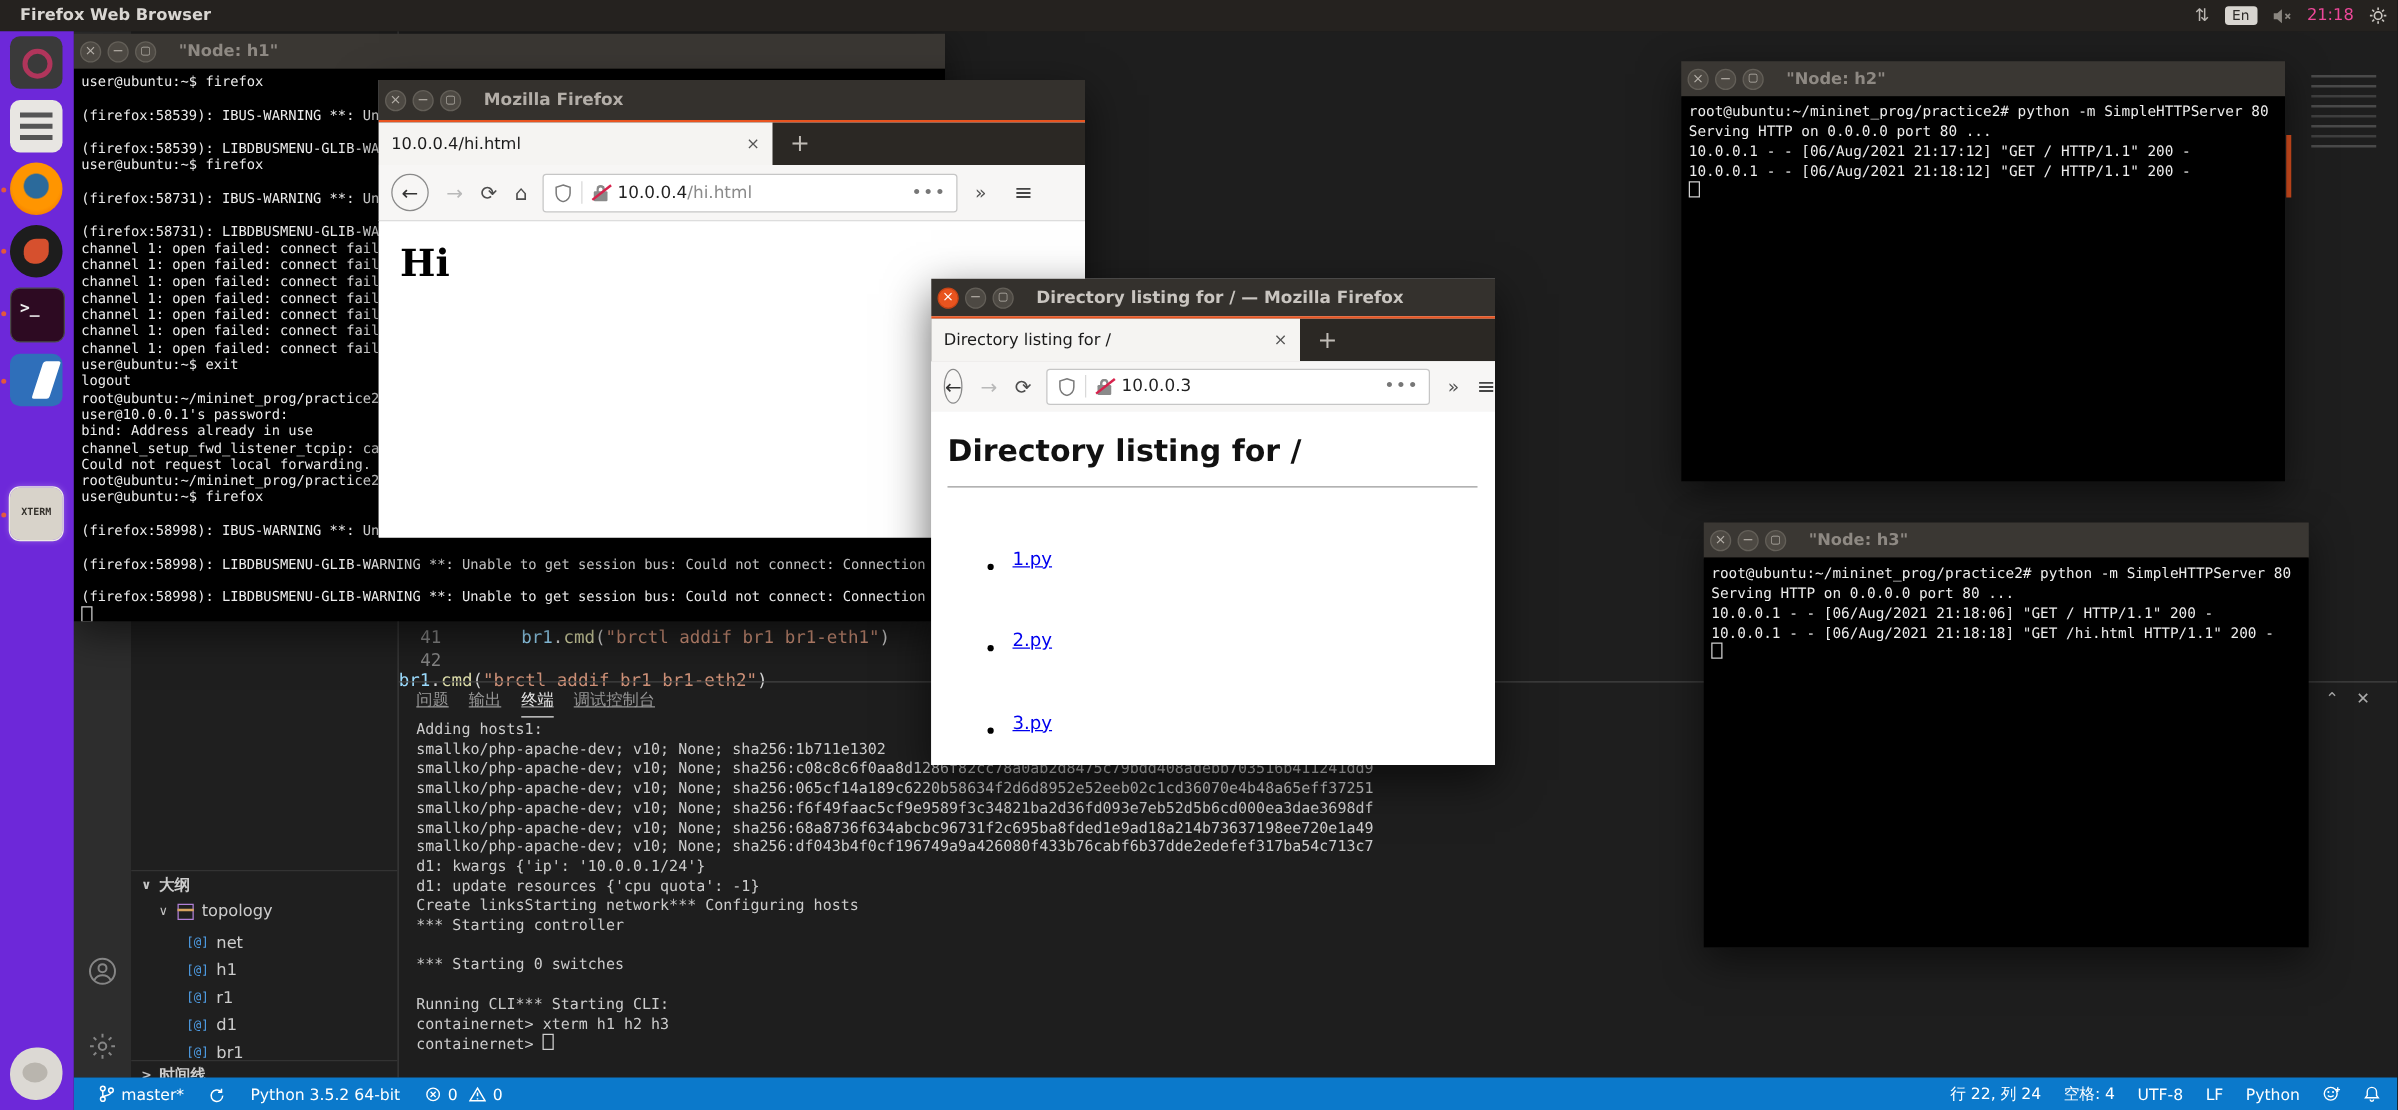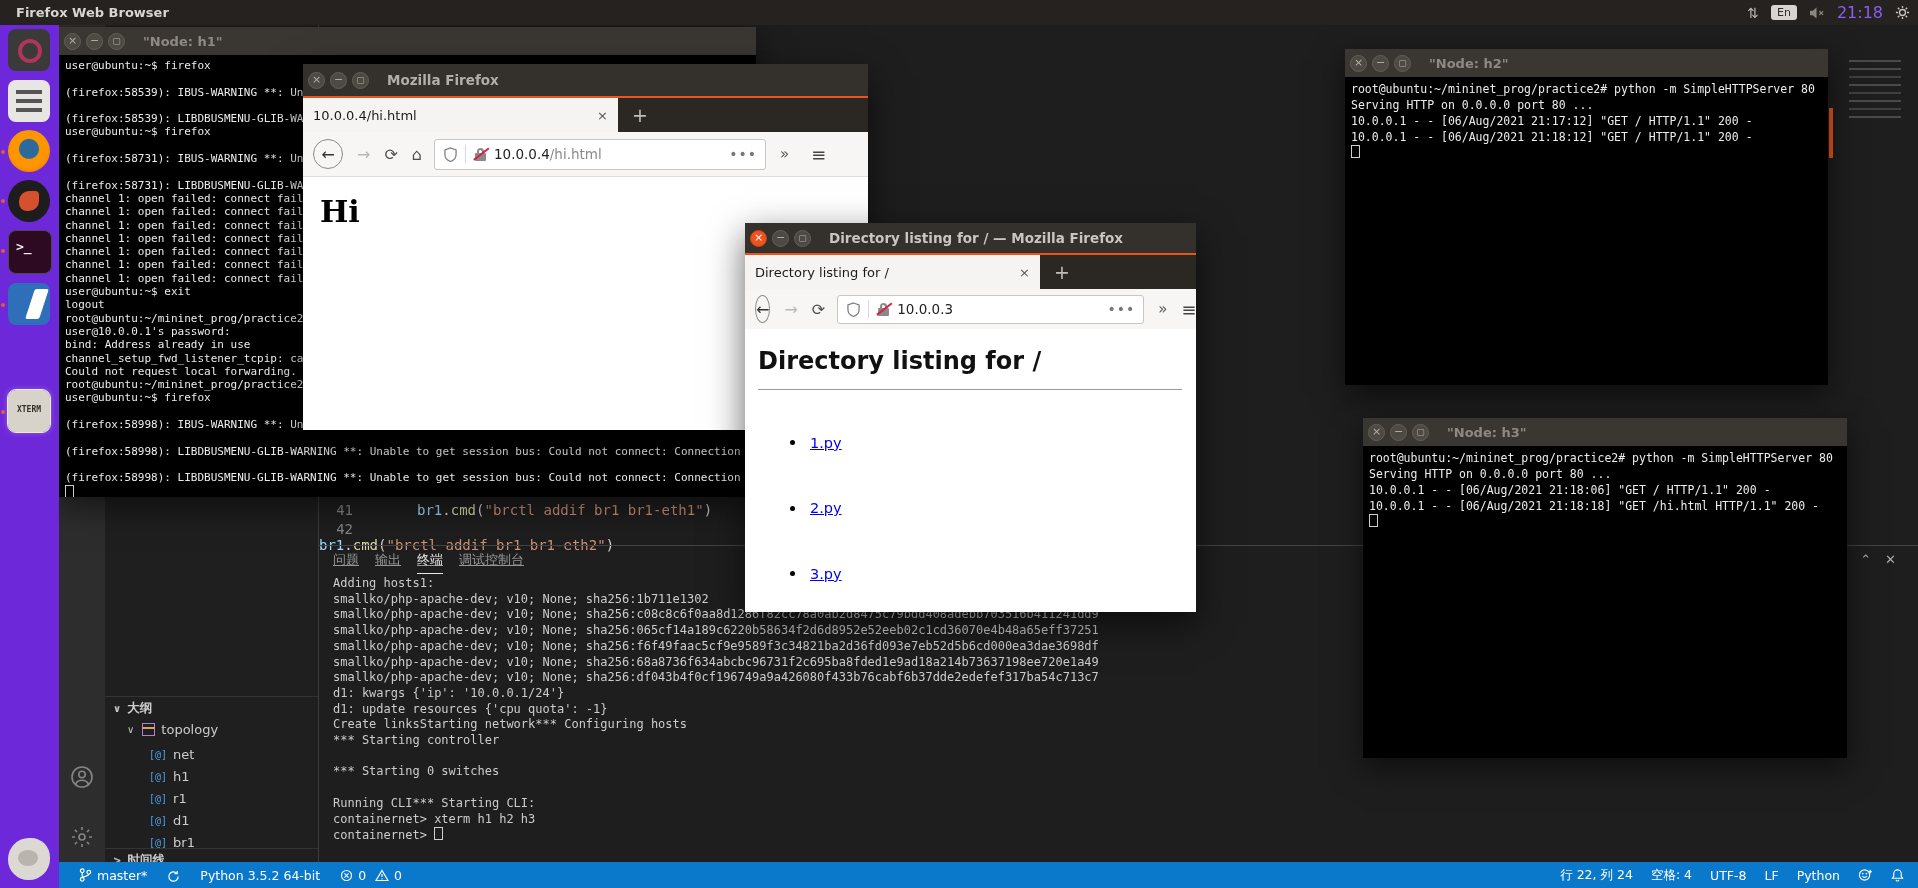--- a/index.html
+++ b/index.html
@@ -91,21 +91,21 @@
       border-bottom:none;border-radius:5px 5px 0 0;box-sizing:border-box;}
   .lock-slash{position:absolute;left:-2px;top:7px;width:19px;height:2.4px;background:#d7224c;
       transform:rotate(-38deg);}
   .shieldwrap{margin-left:9px;display:flex;align-items:center;}
   .vsep{width:1px;height:18px;background:#d9d9d9;margin-left:8px;}
   .ff-content{position:absolute;left:0;right:0;bottom:0;background:#fff;overflow:hidden;}
 
   
   .dir-h1{font-weight:bold;font-size:24px;color:#111;}
   .dir-hr{height:1px;background:#999;}
-  .dir-row{display:flex;align-items:center;height:25.5px;margin-top:40px;}
+  .dir-row{display:flex;align-items:flex-end;height:25.5px;margin-top:40px;}
   .dir-bullet{width:5px;height:5px;border-radius:50%;background:#000;margin-left:45px;}
   .dir-link{margin-left:15px;font-size:14.5px;color:#0000EE;text-decoration:underline;}
 
   
   #vscode{left:59px;top:25px;width:1859px;height:863px;background:#1e1e1e;z-index:1;}
   #activitybar{position:absolute;left:0;top:0;width:46px;height:837px;background:#2d2d2d;}
   .act-ico{position:absolute;left:11px;color:#858585;}
   #sidebar{position:absolute;left:46px;top:0;width:213px;height:837px;background:#1f1f1f;
       border-right:1px solid #3c3c3c;color:#cccccc;}
   .side-sec{position:absolute;left:0;right:0;height:22px;font-size:12.5px;font-weight:bold;
@@ -500,21 +500,21 @@
     <span class="appname">Firefox Web Browser</span>
     <span class="right">
       <span class="tb-ico">⇅</span>
       <span class="kbd-badge">En</span>
       <span>
         <svg width="16" height="14" viewBox="0 0 17 15">
             <path d="M1 5h3l4-3.5v12L4 10H1z" fill="#8a8680"></path>
             <path d="M11 5.5l4 4M15 5.5l-4 4" stroke="#8a8680" stroke-width="1.4"></path>
           </svg>
       </span>
-      <span style="font-size:16px;color:#8b5cf6">21:18</span>
+      <span style="font-size:13px;color:#ec4899">21:18</span>
       <span>
         <svg width="15" height="15" viewBox="0 0 16 16">
             <circle cx="8" cy="8" r="3.2" fill="none" stroke="#c9c5c0" stroke-width="1.4"></circle>
             <path d="M8 1v2.2M8 12.8V15M1 8h2.2M12.8 8H15M3 3l1.6 1.6M11.4 11.4L13 13M13 3l-1.6 1.6M4.6 11.4L3 13" stroke="#c9c5c0" stroke-width="1.4"></path>
           </svg>
       </span>
     </span>
   </div>
 
   <div id="dock" class="abs">

